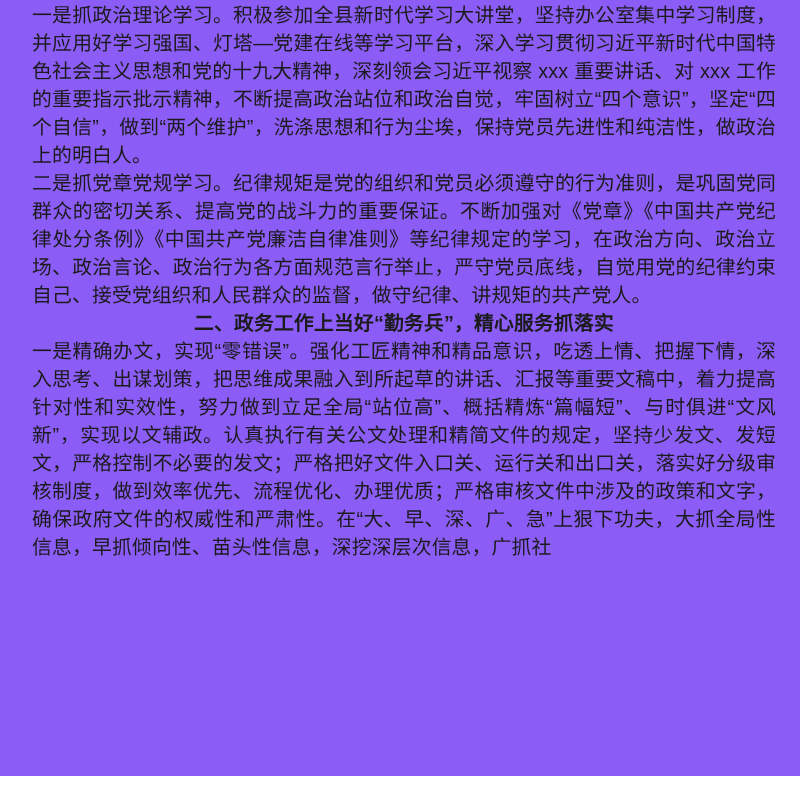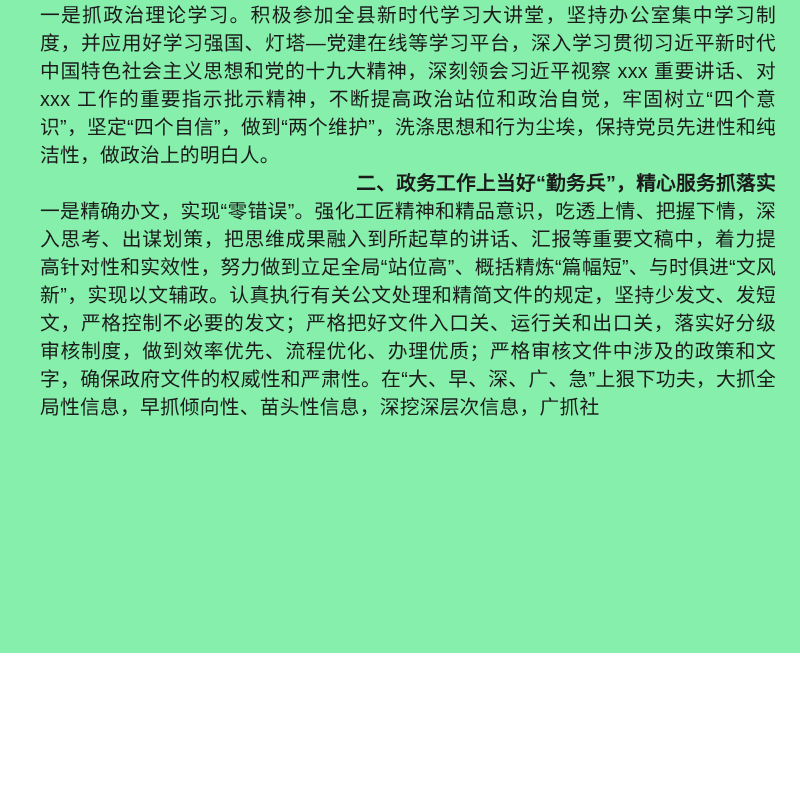--- a/index.html
+++ b/index.html
@@ -9,42 +9,43 @@
   }
   body {
     width: 800px;
     height: 800px;
     overflow: hidden;
     font-family: "Liberation Sans", sans-serif;
   }
   .page {
     box-sizing: border-box;
     width: 800px;
-    height: 653px;
-    padding: 1px 24px 0 40px;
+    height: 776px;
+    padding: 1px 24px 0 32px;
     overflow: hidden;
-    background: #86efac;
+    background: #8b5cf6;
   }
   .para {
     margin: 0;
     padding: 0;
     font-size: 19.8px;
     line-height: 28px;
     color: #1b1b1b;
     text-align: justify;
     text-justify: inter-ideograph;
     letter-spacing: 0.2px;
     word-break: break-all;
     font-weight: 400;
   }
   .para.heading {
     font-weight: 700;
-    text-align: right;
+    text-align: center;
   }
 </style>
 </head>
 <body>
 
 <div class="page">
   <p class="para">一是抓政治理论学习。积极参加全县新时代学习大讲堂，坚持办公室集中学习制度，并应用好学习强国、灯塔—党建在线等学习平台，深入学习贯彻习近平新时代中国特色社会主义思想和党的十九大精神，深刻领会习近平视察 xxx 重要讲话、对 xxx 工作的重要指示批示精神，不断提高政治站位和政治自觉，牢固树立“四个意识”，坚定“四个自信”，做到“两个维护”，洗涤思想和行为尘埃，保持党员先进性和纯洁性，做政治上的明白人。</p>
+  <p class="para">二是抓党章党规学习。纪律规矩是党的组织和党员必须遵守的行为准则，是巩固党同群众的密切关系、提高党的战斗力的重要保证。不断加强对《党章》《中国共产党纪律处分条例》《中国共产党廉洁自律准则》等纪律规定的学习，在政治方向、政治立场、政治言论、政治行为各方面规范言行举止，严守党员底线，自觉用党的纪律约束自己、接受党组织和人民群众的监督，做守纪律、讲规矩的共产党人。</p>
   <p class="para heading">二、政务工作上当好“勤务兵”，精心服务抓落实</p>
   <p class="para">一是精确办文，实现“零错误”。强化工匠精神和精品意识，吃透上情、把握下情，深入思考、出谋划策，把思维成果融入到所起草的讲话、汇报等重要文稿中，着力提高针对性和实效性，努力做到立足全局“站位高”、概括精炼“篇幅短”、与时俱进“文风新”，实现以文辅政。认真执行有关公文处理和精简文件的规定，坚持少发文、发短文，严格控制不必要的发文；严格把好文件入口关、运行关和出口关，落实好分级审核制度，做到效率优先、流程优化、办理优质；严格审核文件中涉及的政策和文字，确保政府文件的权威性和严肃性。在“大、早、深、广、急”上狠下功夫，大抓全局性信息，早抓倾向性、苗头性信息，深挖深层次信息，广抓社</p>
 </div>
 
 </body></html>

